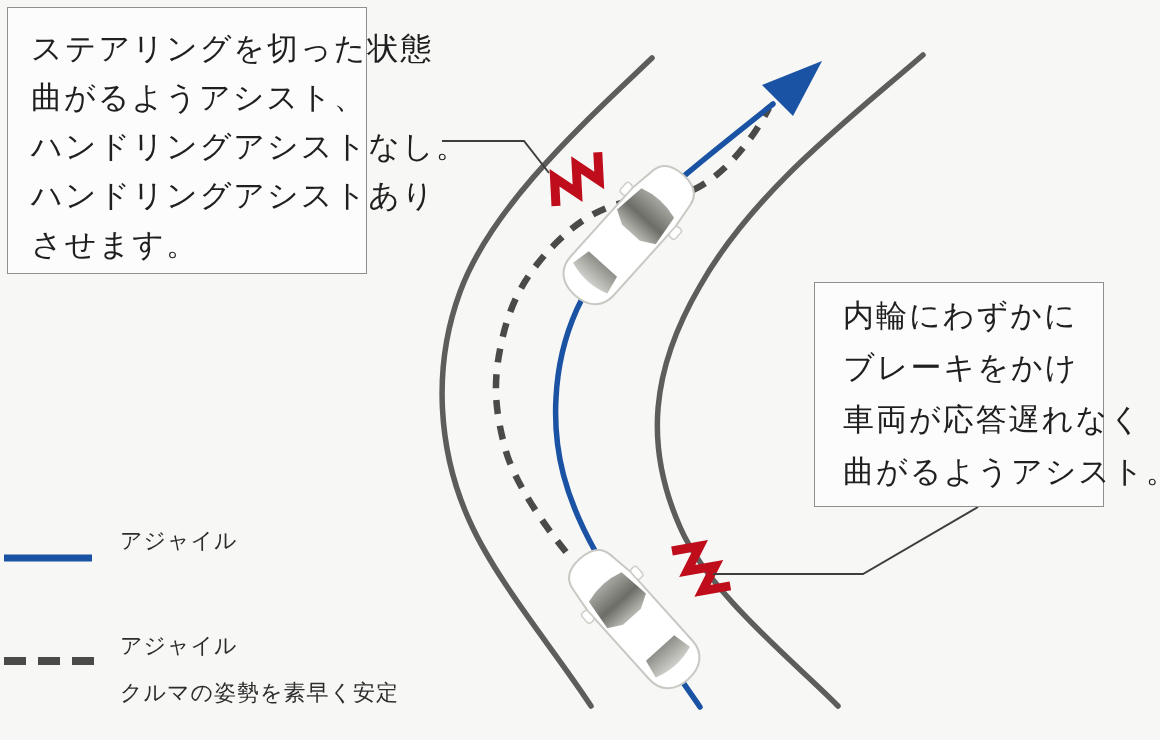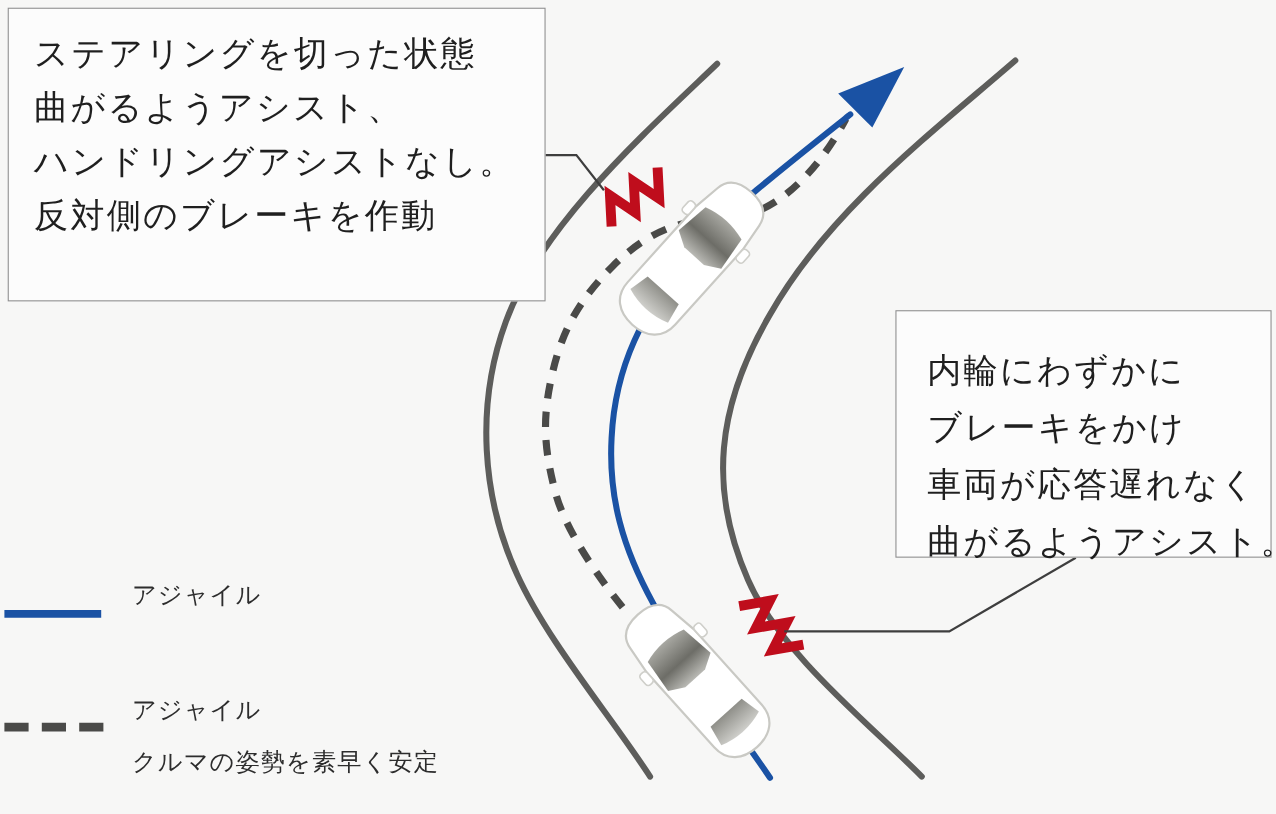--- a/index.html
+++ b/index.html
@@ -15,26 +15,26 @@
     position:absolute;
     background:#fcfcfc;
     border:1px solid #8f8f8f;
     color:#1f1f1f;
     font-size:31px;
     letter-spacing:2px;
     box-sizing:border-box;
   }
   .callout .co-line{white-space:nowrap;}
   .callout-steering{
-    left:7px;top:7px;width:489px;height:267px;
+    left:7px;top:7px;width:360px;height:267px;
     padding:16px 0 0 23px;line-height:49px;
   }
   .callout-inner{
-    left:814px;top:282px;width:342px;height:225px;
-    padding:28px 0 0 28px;line-height:52px;
+    left:814px;top:282px;width:290px;height:225px;
+    padding:7px 0 0 28px;line-height:52px;
   }
   .legend-item{position:absolute;text-decoration:underline;}
   .legend-text{
     position:absolute;left:120px;top:0;
     color:#2d2d2d;font-size:22px;line-height:47px;letter-spacing:1px;
     white-space:nowrap;
   }
   .legend-swatch{position:absolute;left:0;}
   .legend-with{left:0;top:517px;width:420px;height:96px;}
   .legend-without{left:0;top:622px;width:420px;height:96px;}
@@ -87,21 +87,22 @@
     <polyline transform="translate(672,551) rotate(48)" points="0,0 15,-24 25,2 40,-22 50,4 65,-20" fill="none" stroke-width="9" stroke-linejoin="miter" stroke="#bf0d1c"></polyline>
 
     <path d="M442,141 L524,141 L549,173" fill="none" stroke-width="2" stroke="#3e3e3e"></path>
     <path d="M978,507 L863,574 L713,574" fill="none" stroke-width="2" stroke="#3e3e3e"></path>
   </svg>
 
   <div class="callout callout-steering">
     <div class="co-line">ステアリングを切った状態</div>
     <div class="co-line">曲がるようアシスト、</div>
     <div class="co-line">ハンドリングアシストなし。</div>
-    <div class="co-line">反対側のブレーキを作動</div>
+    <div class="co-line">ハンドリングアシストあり</div>
+    <div class="co-line">させます。</div>
   </div>
 
   <div class="callout callout-inner">
     <div class="co-line">内輪にわずかに</div>
     <div class="co-line">ブレーキをかけ</div>
     <div class="co-line">車両が応答遅れなく</div>
     <div class="co-line">曲がるようアシスト。</div>
   </div>
 
   <div class="legend-item legend-with">

